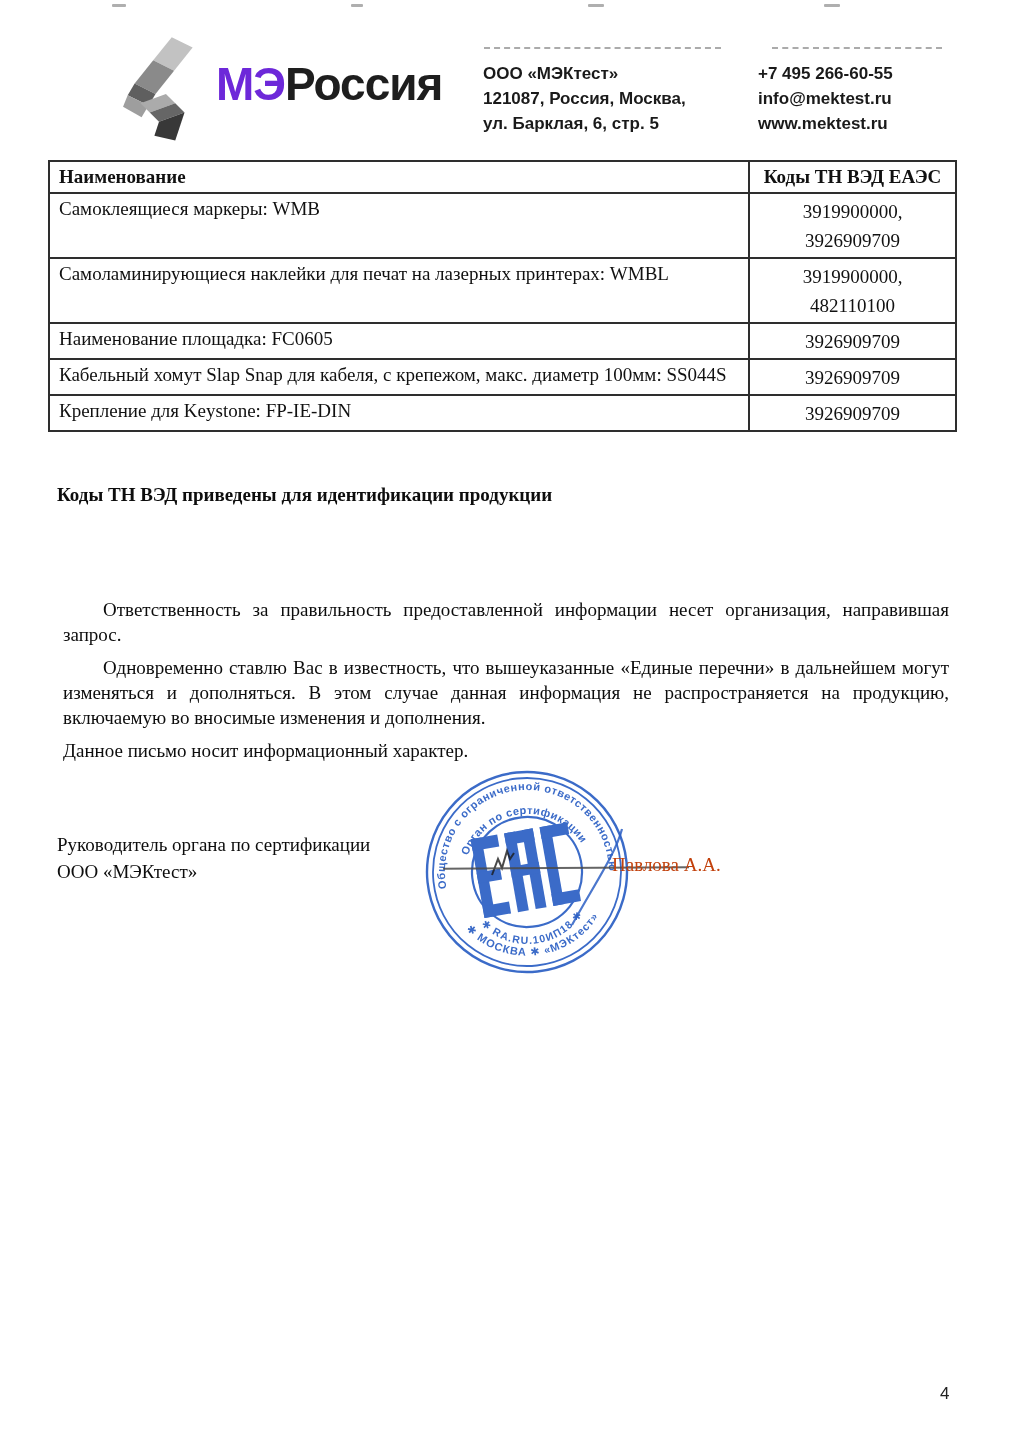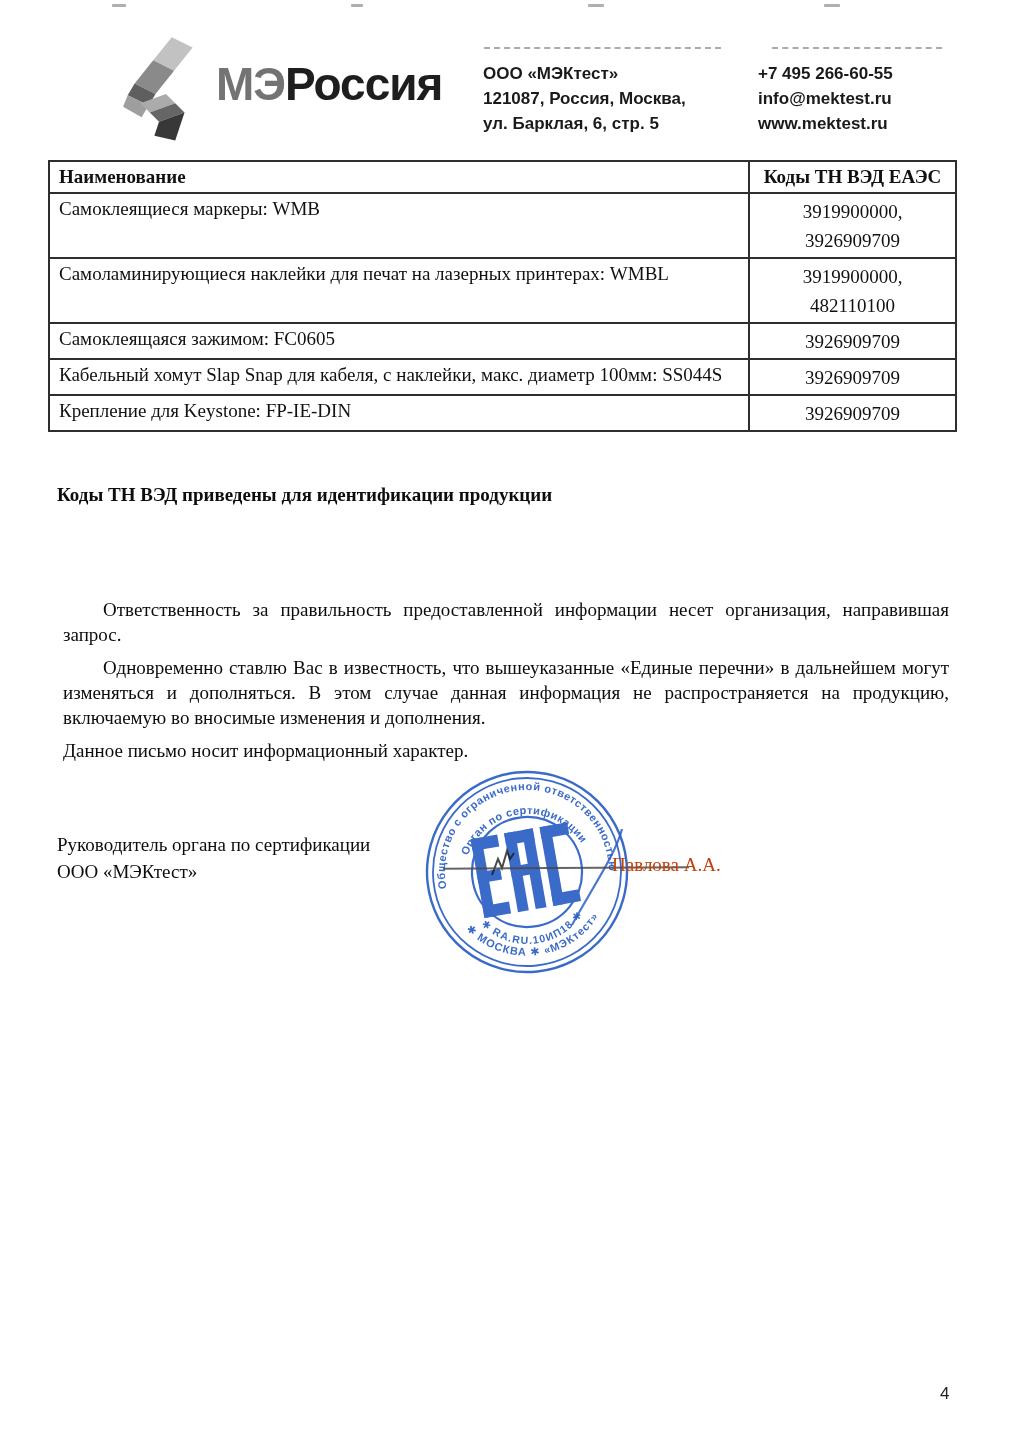--- a/index.html
+++ b/index.html
@@ -7,21 +7,21 @@
         font-family:"Liberation Serif","DejaVu Serif",serif;color:#111;}
   .abs{position:absolute;}
 
   
   .scan-dash{position:absolute;top:4px;height:3px;background:#9b9b9b;border-radius:1px;opacity:.8;}
   .rule-dotted{position:absolute;top:47px;height:0;border-top:2px dashed #8f8f8f;opacity:.75;}
 
   
   .logo-text{position:absolute;left:216px;top:57px;font-family:"Liberation Sans","DejaVu Sans",sans-serif;
              font-weight:bold;font-size:46px;letter-spacing:-1px;white-space:nowrap;}
-  .logo-gray{color:#737373;}
+  .logo-gray{color:#6d28d9;}
   .logo-dark{color:#1e1e1e;}
   .hdr-block{position:absolute;top:61px;font-family:"Liberation Sans","DejaVu Sans",sans-serif;
              font-weight:bold;font-size:17px;line-height:25px;color:#1a1a1a;white-space:nowrap;}
   #company-block{left:483px;}
   #contact-block{left:758px;}
 
   
   table.codes{position:absolute;left:48px;top:160px;width:907px;border-collapse:collapse;
               table-layout:fixed;font-size:19px;}
   table.codes col.c1{width:700px;}
@@ -104,25 +104,25 @@
       <td class="name-cell">Самоклеящиеся маркеры: WMB</td>
       <td class="code-cell">3919900000,
 3926909709</td>
     </tr>
     <tr class="h60">
       <td class="name-cell">Самоламинирующиеся наклейки для печат на лазерных принтерах: WMBL</td>
       <td class="code-cell">3919900000,
 482110100</td>
     </tr>
     <tr class="h31">
-      <td class="name-cell">Самоклеящаяся зажимом: FC0605</td>
+      <td class="name-cell">Наименование площадка: FC0605</td>
       <td class="code-cell">3926909709</td>
     </tr>
     <tr class="h35">
-      <td class="name-cell">Кабельный хомут Slap Snap для кабеля, с наклейки, макс. диаметр 100мм: SS044S</td>
+      <td class="name-cell">Кабельный хомут Slap Snap для кабеля, с крепежом, макс. диаметр 100мм: SS044S</td>
       <td class="code-cell">3926909709</td>
     </tr>
     <tr class="h30">
       <td class="name-cell">Крепление для Keystone: FP-IE-DIN</td>
       <td class="code-cell">3926909709</td>
     </tr>
   </tbody>
     </table>
 
   <div class="note">Коды ТН ВЭД приведены для идентификации продукции</div>

